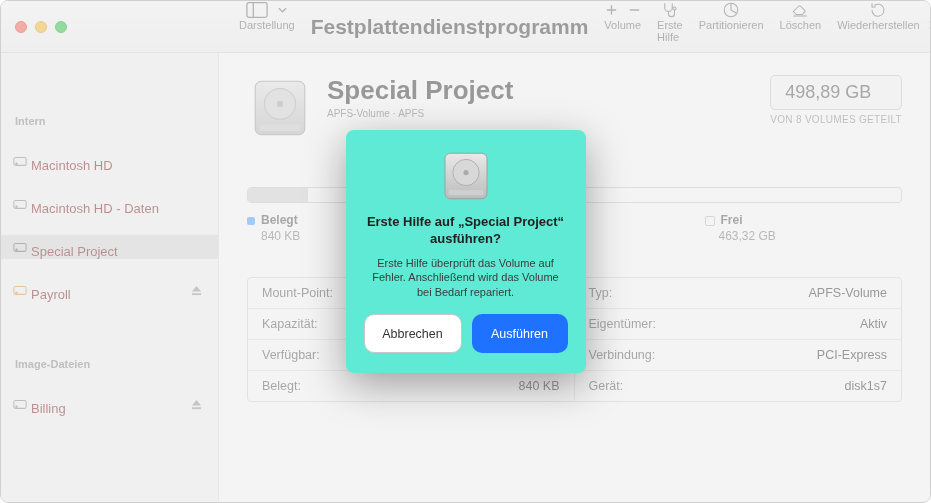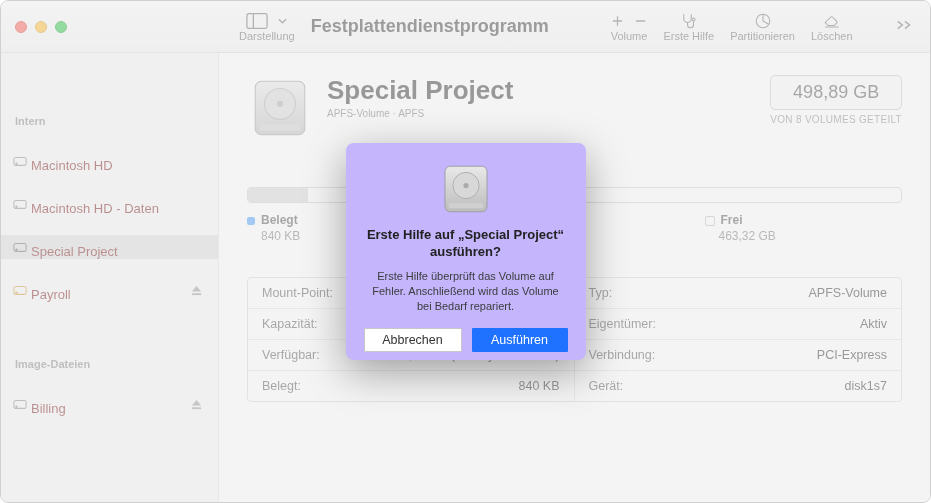--- a/index.html
+++ b/index.html
@@ -6,68 +6,68 @@
   html, body { width: 931px; height: 503px; font-family: -apple-system, "Helvetica Neue", Arial, sans-serif; font-size: 13px; color: #333; background: #fff; }
   .window { position: relative; width: 931px; height: 503px; background: #fff; border: 1px solid #d0d0d0; border-radius: 8px; overflow: hidden; }
   .dimmer { position: absolute; inset: 0; background: rgba(235,235,235,0.55); pointer-events: none; z-index: 5; }
   
   .titlebar { height: 52px; background: linear-gradient(#fdfdfd,#f3f3f3); border-bottom: 1px solid #d9d9d9; display: flex; align-items: center; }
   .traffic { display: flex; gap: 8px; padding: 0 14px; }
   .tl { width: 12px; height: 12px; border-radius: 50%; }
   .tl.red { background: #ff5f57; border: 0.5px solid #e24238; }
   .tl.yel { background: #febc2e; border: 0.5px solid #dfa023; }
   .tl.grn { background: #28c840; border: 0.5px solid #1fa52f; }
-  .tb-group { display: flex; flex-direction: column; align-items: center; justify-content: center; height: 52px; color: #6a6a6a; font-size: 11px; padding: 0 8px; }
+  .tb-group { display: flex; flex-direction: column; align-items: center; justify-content: flex-start; height: 52px; color: #6a6a6a; font-size: 11px; padding: 0 8px; }
   .tb-group.left { margin-left: 150px; }
   .tb-group svg, .tb-group .ic { height: 18px; }
   .tb-row { display: flex; gap: 10px; align-items: center; }
-  .app-title { font-size: 18px; font-weight: 600; color: #3c3c3c; flex: 0 0 auto; padding: 0 8px; }
+  .app-title { font-size: 21px; font-weight: 600; color: #3c3c3c; flex: 0 0 auto; padding: 0 8px; }
   .tb-spacer { width: 46px; }
   .overflow { margin-left: auto; padding-right: 16px; color: #666; }
   
   .body { display: flex; height: calc(100% - 52px); }
   .sidebar { width: 218px; background: #f6f6f6; border-right: 1px solid #e2e2e2; padding-top: 6px; }
   .sec-label { font-size: 11px; color: #8a8a8a; font-weight: 600; padding: 8px 14px 3px; margin-top: 48px; }
   .sb-item { display: flex; align-items: flex-end; height: 24px; padding: 0 14px 0 30px; color: #7f1d1d; position: relative; margin-top: 19px; }
   .sb-item.sel { background: #dcdcdc; }
   .sb-item .disk-ic { position: absolute; left: 12px; top: 5px; width: 14px; height: 14px; }
   .sb-item .eject { position: absolute; right: 16px; top: 6px; width: 11px; color: #9a9a9a; }
   .disk-ic svg { width: 14px; height: 14px; }
   
   .main { flex: 1; padding: 22px 28px; overflow: hidden; color: #3a3a3a; }
   .header { display: flex; align-items: flex-start; }
   .hdd-ic { width: 66px; height: 66px; margin-right: 14px; }
   .vol-title { font-size: 26px; font-weight: 700; color: #333; }
   .vol-sub { font-size: 10px; color: #7a7a7a; margin-top: 2px; }
-  .size-box { margin-left: auto; text-align: center; }
+  .size-box { margin-left: auto; text-align: left; }
   .size-btn { border: 1px solid #c8c8c8; border-radius: 5px; padding: 6px 14px; font-size: 18px; color: #555; background: #fafafa; }
   .size-note { font-size: 10px; color: #8b8b8b; letter-spacing: 0.3px; margin-top: 4px; }
   .usage-bar { margin-top: 46px; height: 16px; border: 1px solid #cfcfcf; border-radius: 4px; background: #fff; overflow: hidden; display: flex; }
   .usage-bar .used-seg { width: 60px; background: #d7d7d7; }
   .legend { display: flex; margin-top: 10px; }
   .legend .col { flex: 1; }
   .legend .lab { font-size: 12px; font-weight: 600; color: #555; }
   .legend .lab::before { content:""; display:inline-block; width:8px; height:8px; border-radius:2px; margin-right:6px; vertical-align:middle; }
   .legend .used .lab::before { background:#4aa3ff; }
   .legend .free .lab::before { background:#fff; border:1px solid #bbb; }
   .legend .val { font-size: 12px; color: #7a7a7a; margin-top: 2px; margin-left: 14px; }
   .info { margin-top: 34px; border: 1px solid #d7d7d7; border-radius: 4px; display: grid; grid-template-columns: 1fr 1fr; }
   .info-row { display: flex; justify-content: space-between; padding: 8px 14px; font-size: 12.5px; color: #444; border-bottom: 1px solid #e3e3e3; }
   .info-row:nth-child(7), .info-row:nth-child(8) { border-bottom: none; gap: 15px; }
   .info-row:nth-child(odd) { border-right: 1px solid #e3e3e3; }
   .info-row .k { color: #555; }
   .info-row .v { color: #333; }
   
   .dialog-wrap { position: absolute; inset: 0; display: flex; align-items: center; justify-content: center; z-index: 10; }
-  .dialog { width: 240px; background: #c4b5fd; border-radius: 8px; padding: 18px 18px 8px; box-shadow: 0 12px 40px rgba(0,0,0,0.35); text-align: center; }
+  .dialog { width: 240px; background: #5eead4; border-radius: 8px; padding: 18px 18px 20px; box-shadow: 0 12px 40px rgba(0,0,0,0.35); text-align: center; }
   .dialog .hdd-ic { width: 56px; height: 56px; margin: 0 auto 10px; display: block; }
   .dlg-title { font-size: 13px; font-weight: 700; color: #222; line-height: 1.3; }
   .dlg-body { font-size: 11px; color: #3c3c3c; margin-top: 8px; line-height: 1.35; }
   .dlg-btns { display: flex; gap: 10px; margin-top: 14px; }
-  .btn { flex: 1; height: 24px; border-radius: 1px; font-size: 12.5px; border: none; cursor: pointer; }
+  .btn { flex: 1; height: 39px; border-radius: 10px; font-size: 12.5px; border: none; cursor: pointer; }
   .btn.cancel { background: #fff; border: 1px solid #c7c7c7; color: #333; }
   .btn.run { background: #1f72ff; color: #fff; font-weight: 500; }
 </style>
 </head>
 <body>
 
 <div class="window">
 
   <div class="titlebar">
     <div class="traffic">
@@ -124,20 +124,27 @@
     </div>
 
     <div class="tb-group">
       <svg viewBox="0 0 24 24" width="20" height="16" fill="none" stroke="#6f6f6f" stroke-width="1.4">
           <path d="M3 14 L10 7 a2 2 0 0 1 3 0 l5 5 a2 2 0 0 1 0 3 l-3 3 H7 z"></path>
           <line x1="3" y1="20" x2="21" y2="20"></line>
         </svg>
       <span>Löschen</span>
     </div>
 
+    <div class="tb-group">
+      <svg viewBox="0 0 24 24" width="18" height="18" fill="none" stroke="#6f6f6f" stroke-width="1.4">
+          <path d="M4 12a8 8 0 1 0 3-6"></path>
+          <polyline points="4 3 4 8 9 8"></polyline>
+        </svg>
+      <span>Wiederherstellen</span>
+    </div>
 
     <div class="overflow">
       <svg viewBox="0 0 20 12" width="18" height="12" fill="none" stroke="#6f6f6f" stroke-width="1.6">
           <polyline points="2,2 7,6 2,10"></polyline>
           <polyline points="10,2 15,6 10,10"></polyline>
         </svg>
     </div>
   </div>
 
   <div class="body">

